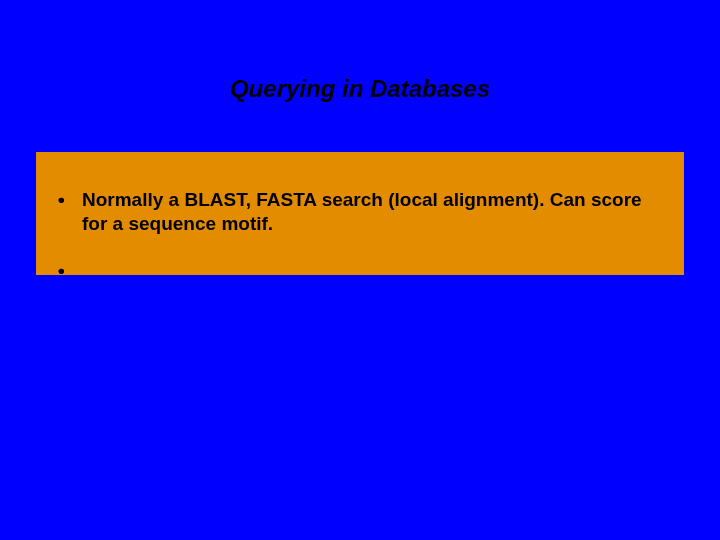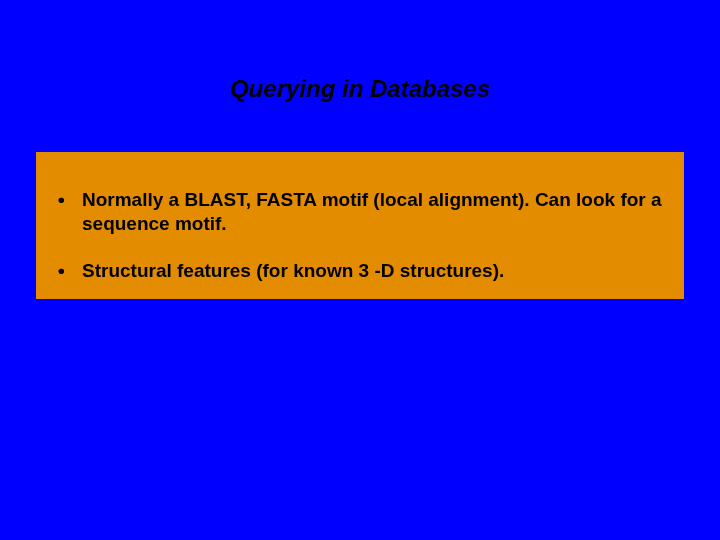--- a/index.html
+++ b/index.html
@@ -62,24 +62,23 @@
 
 <div class="slide">
   <div class="title">Querying in Databases</div>
   <div class="content-box">
     <ul class="bullet-list">
       <li class="bullet-item">
         <span class="bullet-marker">•</span>
       </li>
       <li class="bullet-item">
         <span class="bullet-marker">•</span>
-        <span>Normally a BLAST, FASTA motif (local alignment). Can look for a sequence motif.</span>
+        <span>Normally a BLAST, FASTA search (local alignment). Can score for a sequence motif.</span>
       </li>
       <li class="bullet-item">
         <span class="bullet-marker">•</span>
       </li>
       <li class="bullet-item">
         <span class="bullet-marker">•</span>
-        <span>Structural features (for known 3 -D structures).</span>
       </li>
     </ul>
   </div>
 </div>
 
 </body></html>

